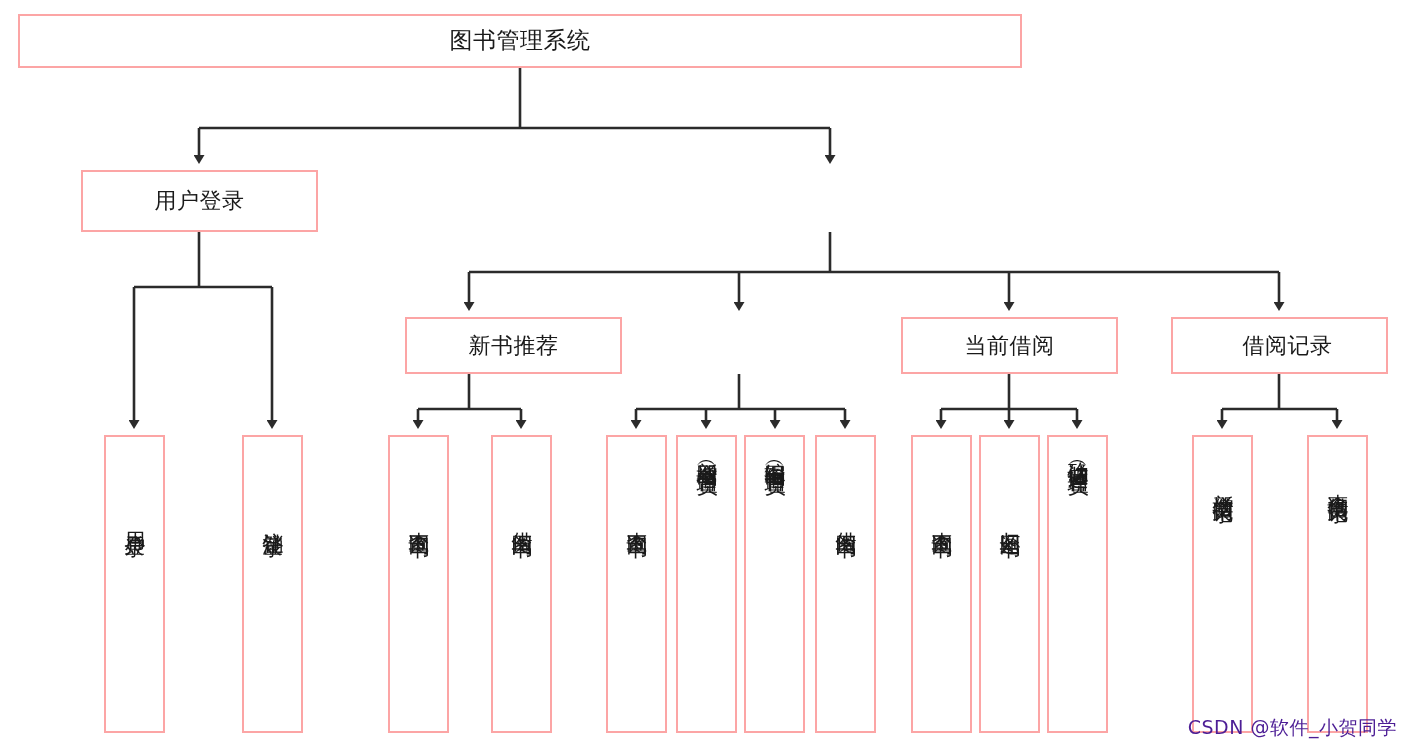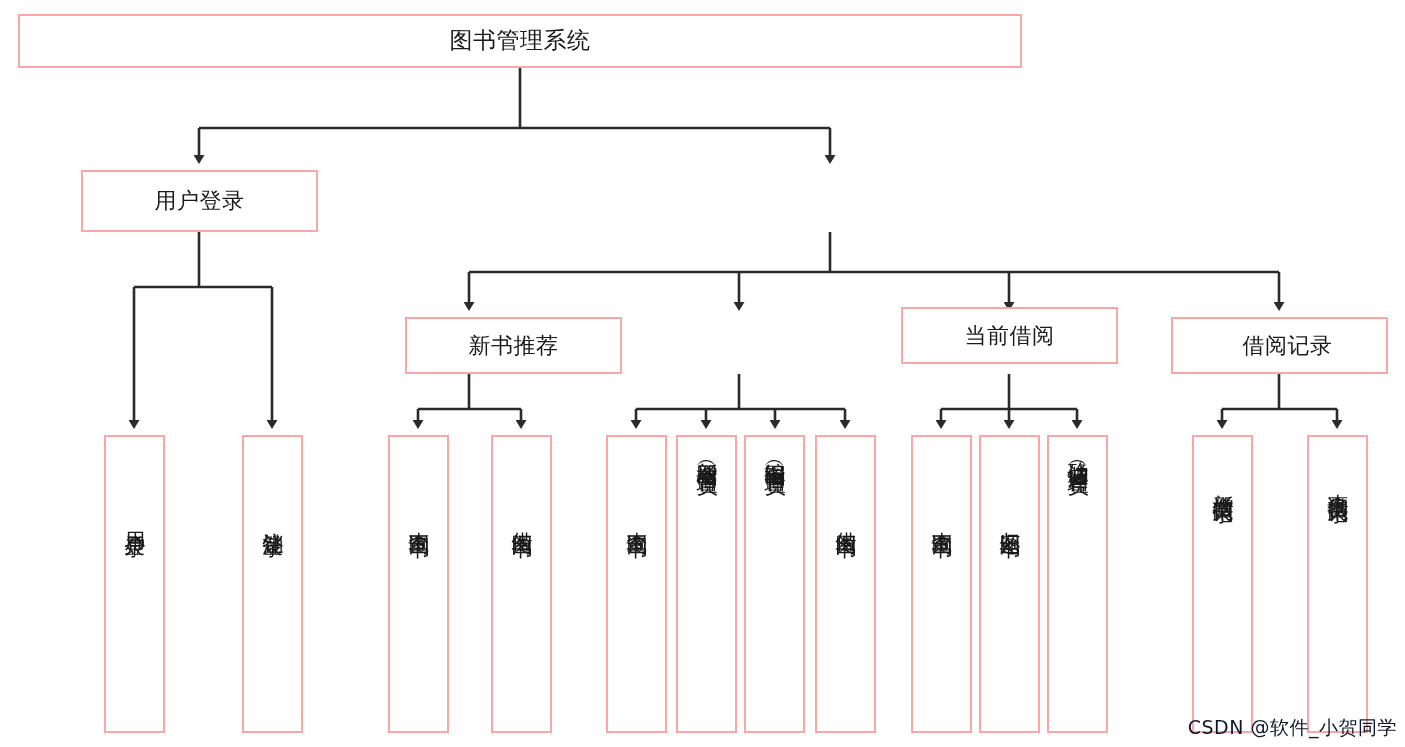--- a/index.html
+++ b/index.html
@@ -59,21 +59,21 @@
     text-orientation: upright;
     font-size: 21px;
     letter-spacing: 2px;
     line-height: 1;
   }
   .watermark {
     position: absolute;
     right: 8px;
     bottom: 6px;
     font-size: 19px;
-    color: #0f172a;
+    color: #4c1d95;
     white-space: nowrap;
     letter-spacing: 0.5px;
     pointer-events: none;
   }
 </style>
 </head>
 <body>
 
 <div id="canvas">
 
@@ -134,21 +134,21 @@
   <div class="node h" style="left:81px; top:170px; width:237px; height:62px;">
     <span class="node-label">用户登录</span>
   </div>
 
 
   <div class="node h" style="left:361px; top:317px; width:217px; height:57px;margin-left:44px;">
     <span class="node-label">新书推荐</span>
   </div>
 
 
-  <div class="node h" style="left:901px; top:307px; width:217px; height:57px;justify-content:center;">
+  <div class="node h" style="left:901px; top:317px; width:217px; height:57px;justify-content:center;">
     <span class="node-label">当前借阅</span>
   </div>
 
   <div class="node h" style="left:1171px; top:317px; width:217px; height:57px;padding-left:16px;">
     <span class="node-label">借阅记录</span>
   </div>
 
   <div class="node v" style="left:104px; top:435px; width:61px; height:298px; padding-top:78px;">
     <span class="node-label">用户登录</span>
   </div>

